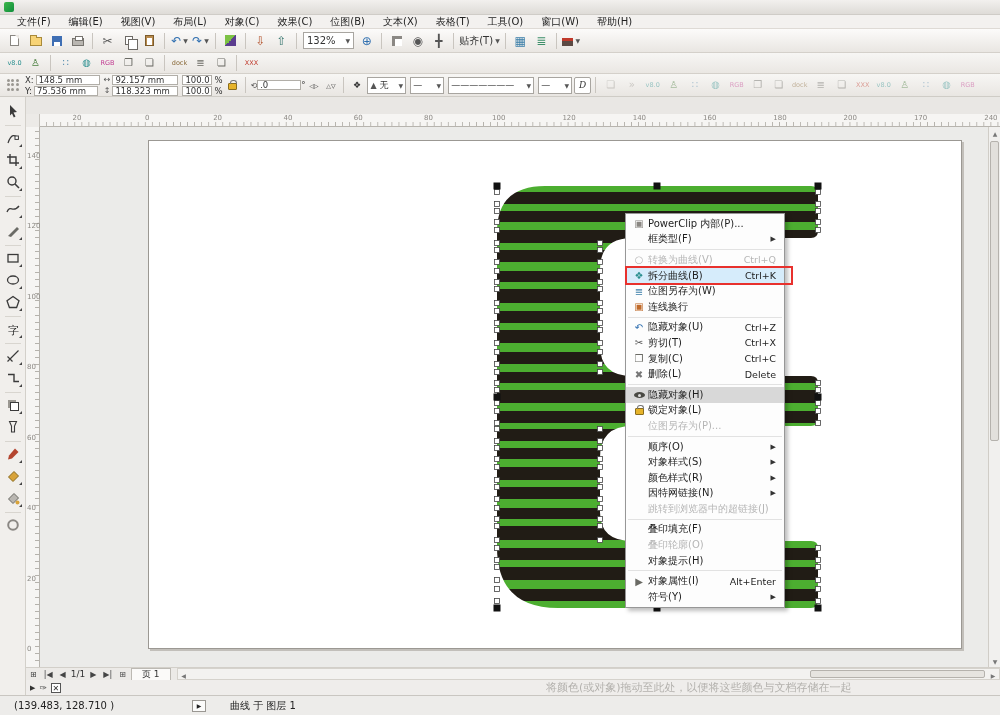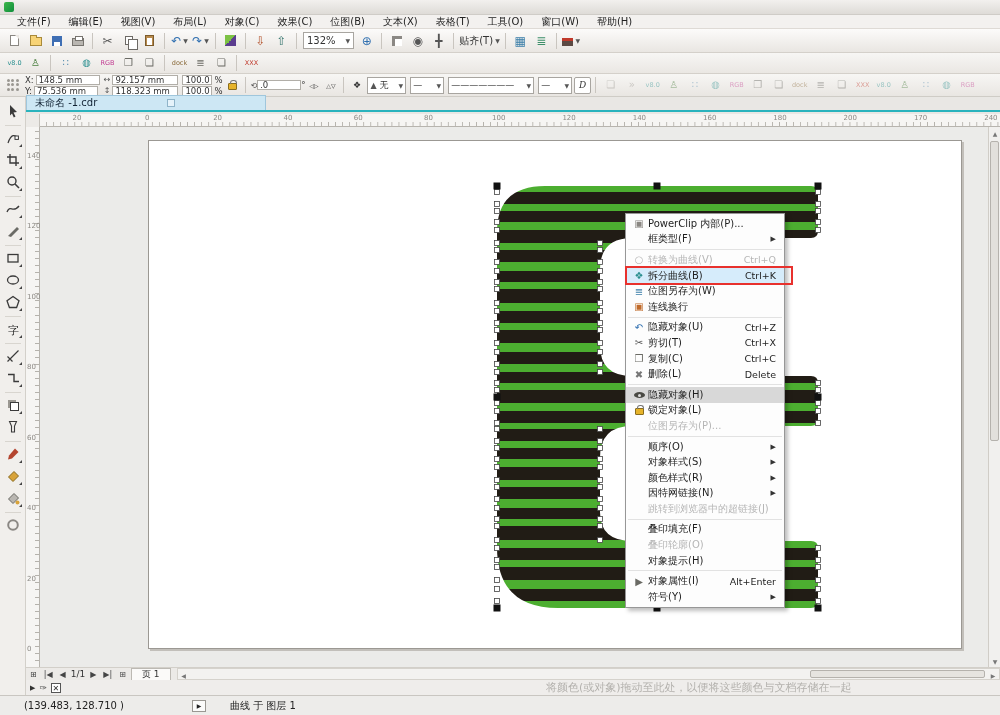--- a/index.html
+++ b/index.html
@@ -100,21 +100,21 @@
   #hscrollrow{position:absolute;left:26px;top:667px;width:974px;height:13px;background:#eceae7;border-top:1px solid #d2cfc9;display:flex;align-items:center;}
   #pagenav{display:flex;align-items:center;height:13px;padding-left:2px;gap:3px;font-size:9px;}
   #pagenav .nv{font-size:8px;color:#444;padding:0 2px;}
   #pagetab{height:13px;background:#fbfaf9;border:1px solid #bcb9b3;border-bottom:none;padding:0 10px;display:flex;align-items:center;font-size:9px;}
   #hscroll{position:relative;flex:1;height:12px;background:#f3f2f0;border:1px solid #d5d2cc;margin-left:6px;}
   #hscroll .thumb{position:absolute;right:14px;top:1px;width:175px;height:8px;background:#e6e4e0;border:1px solid #b5b2ad;border-radius:2px;}
   #colortray{position:absolute;left:26px;top:680px;width:974px;height:15px;background:#efedeb;display:flex;align-items:center;gap:4px;padding-left:4px;}
   #colortray .hint{position:absolute;left:520px;color:#b3b1ad;font-size:11px;}
   .swatch-none{width:10px;height:10px;background:#fff;border:1px solid #555;font-size:8px;line-height:9px;text-align:center;color:#333;}
   #statusbar{position:absolute;left:0;top:695px;width:1000px;height:20px;background:#edecea;border-top:1px solid #c9c6c1;display:flex;align-items:center;padding-left:14px;font-size:10px;color:#222;gap:8px;}
-  #statusbar .coordbox{min-width:120px;text-align:center;}
+  #statusbar .coordbox{min-width:120px;}
   #statusbar .playbox{width:14px;height:12px;border:1px solid #9a9792;background:#fbfbfa;display:flex;align-items:center;justify-content:center;font-size:6px;color:#222;margin-left:50px;}
   #statusbar .objinfo{margin-left:16px;}
 </style>
 </head>
 <body>
 
 <div id="app">
   <div id="titlebar">
     <span class="logo"></span>
   </div>
@@ -511,26 +511,20 @@
       <div class="tool-sep"></div>
       <div class="tool">
         <span>
           <svg width="14" height="14" viewBox="0 0 14 14">
             <circle cx="7" cy="7" r="4.8" fill="none" stroke="#8b8884" stroke-width="2"></circle>
           </svg>
         </span>
       </div>
     </div>
 
-  <div id="docktabs">
-    <div id="doctab">
-      <span>未命名 -1.cdr</span>
-      <span class="tabicon"></span>
-    </div>
-  </div>
 
   <div id="hruler">
     <div class="corner"></div>
     <div class="ticks"></div>
   <span class="rlab" style="left: 51px;">20</span>
       <span class="rlab" style="left: 121.3px;">0</span>
       <span class="rlab" style="left: 191.6px;">20</span>
       <span class="rlab" style="left: 261.9px;">40</span>
       <span class="rlab" style="left: 332.2px;">60</span>
       <span class="rlab" style="left: 402.5px;">80</span>

